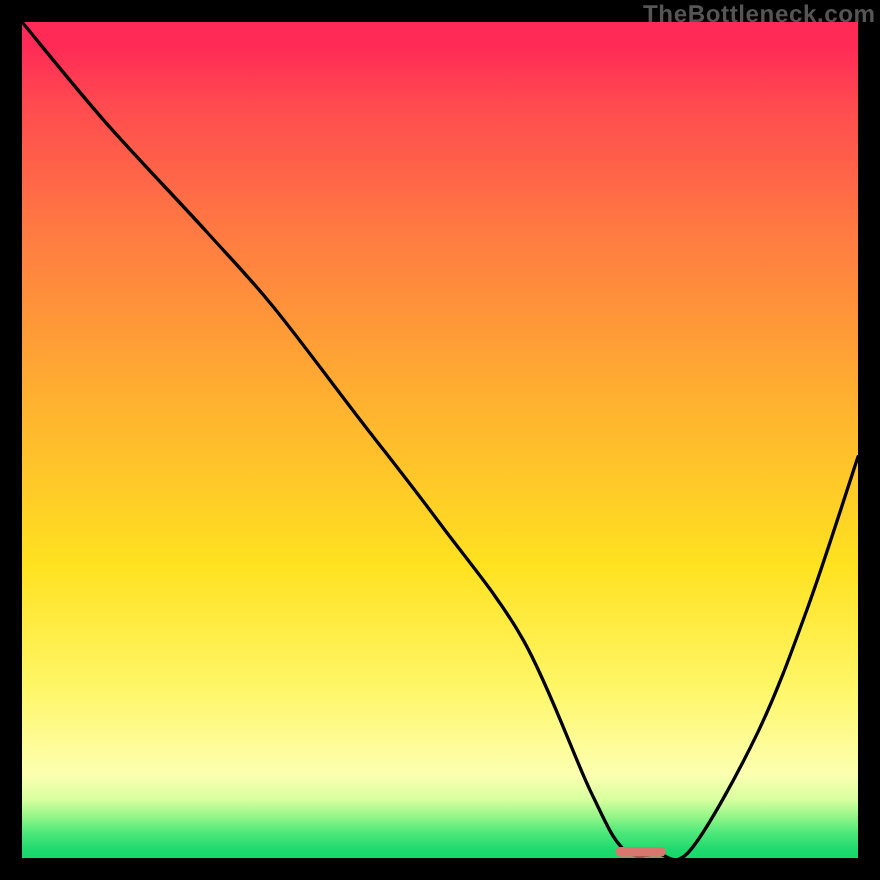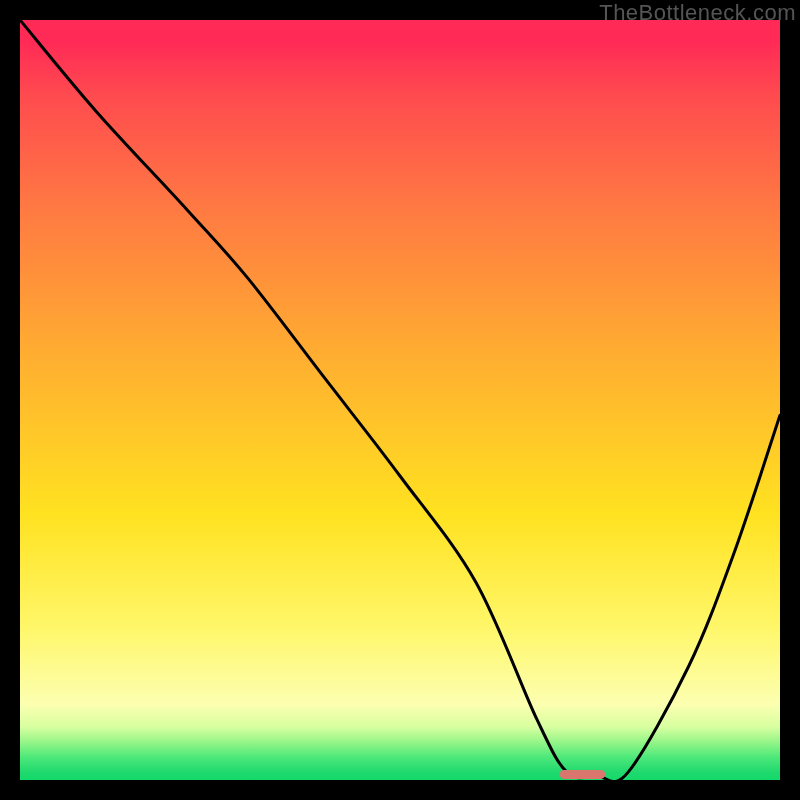--- a/index.html
+++ b/index.html
@@ -41,21 +41,21 @@
       #1fd96e 99%,
       #14d968 100%
     );
   }
   .watermark {
     position: absolute;
     top: 0px;
     right: 4px;
     color: #555;
     font-size: 22px;
-    font-weight: 400;
+    font-weight: 700;
     letter-spacing: 0.5px;
     user-select: none;
   }
   svg.curve {
     position: absolute;
     left: 0;
     top: 0;
     width: 760px;
     height: 760px;
     pointer-events: none;

